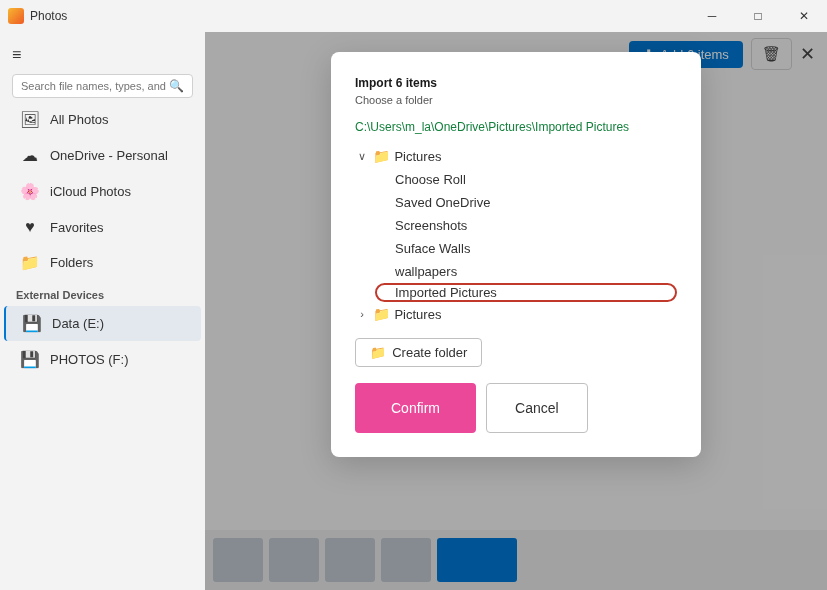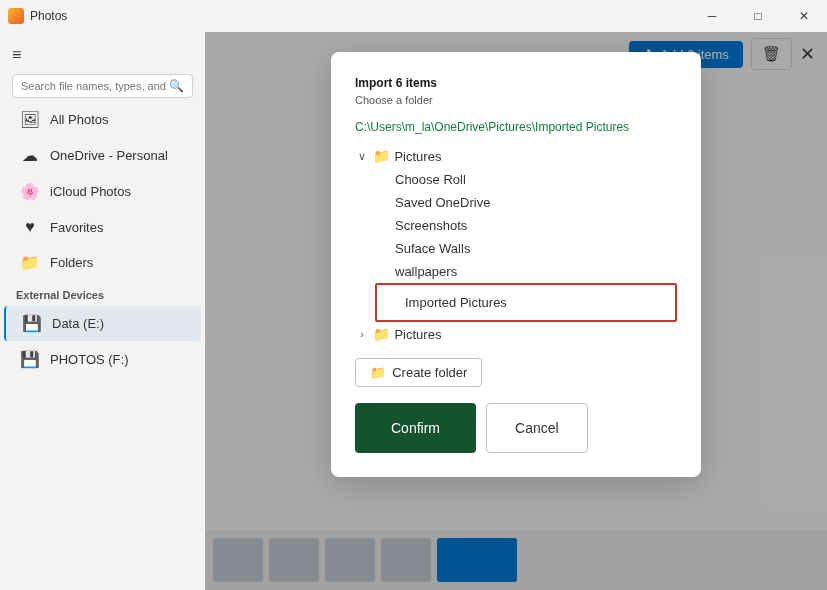--- a/index.html
+++ b/index.html
@@ -232,23 +232,23 @@
       display: flex;
       align-items: center;
       padding: 4px 2px;
       gap: 4px;
       cursor: pointer;
     }
 
     
     .tree-child-item.selected {
       border: 2px solid #c0392b;
-      border-radius: 2px;
+      border-radius: 11px;
       background: #fff;
-      padding: 10px;
+      padding: 0;
     }
 
     
     .create-folder-btn {
       display: flex;
       align-items: center;
       gap: 6px;
       border: 1px solid #c0c0c0;
       border-radius: 4px;
       background: white;
@@ -260,21 +260,21 @@
       margin-bottom: 16px;
     }
 
     
     .dialog-footer {
       display: flex;
       gap: 10px;
       justify-content: flex-start;
     }
     .confirm-btn {
-      background: #14532d;
+      background: #ec4899;
       color: white;
       border: none;
       border-radius: 4px;
       padding: 0 36px;
       font-size: 14px;
       cursor: pointer;
       font-weight: 500;
     }
     .cancel-btn {
       background: white;

